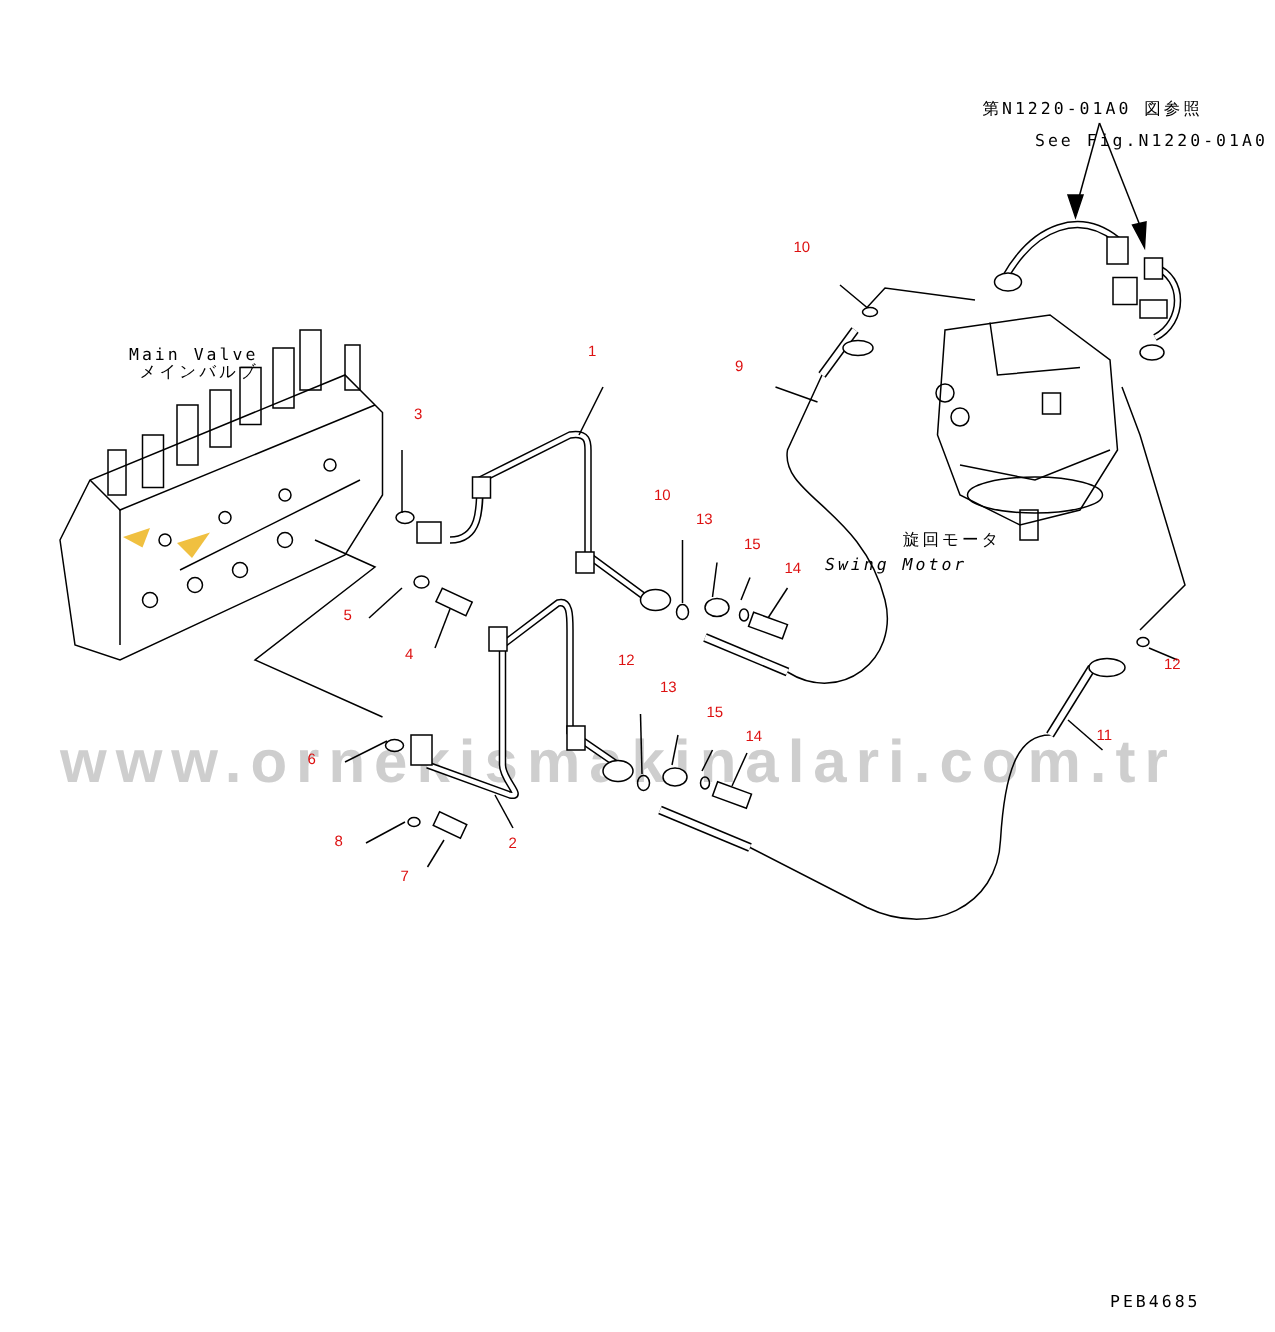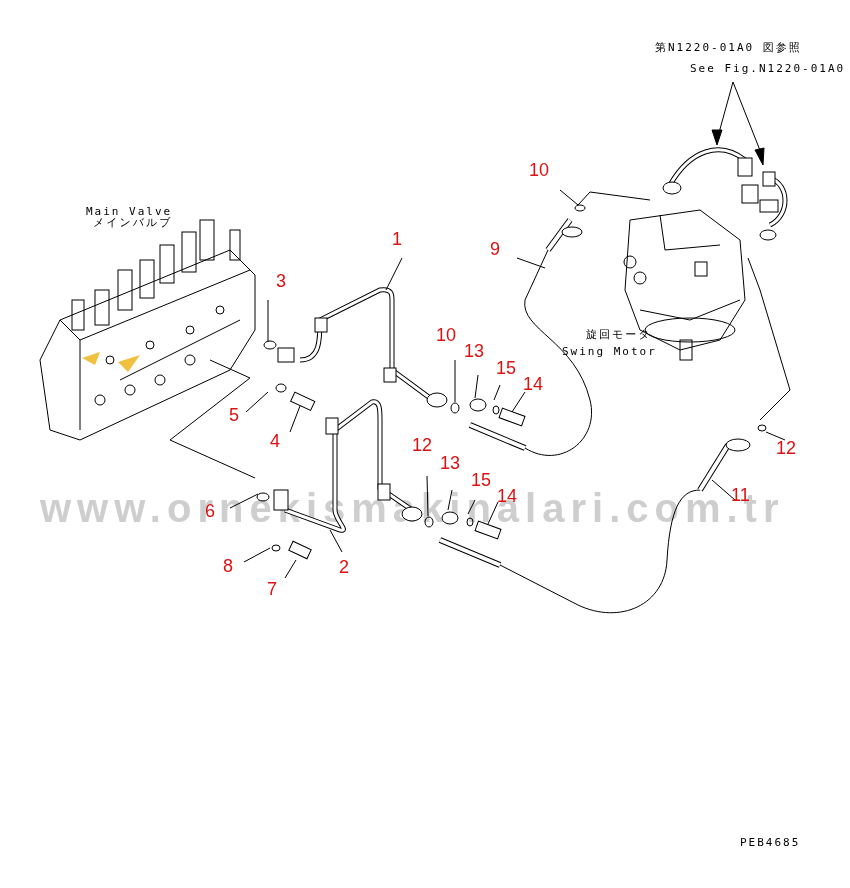--- a/index.html
+++ b/index.html
@@ -1,21 +1,21 @@
 <!DOCTYPE html>
 <html><head>
 <meta charset="utf-8">
 <style>
   html,body{margin:0;padding:0;background:#fff;}
   body{width:850px;height:888px;position:relative;overflow:hidden;font-family:"DejaVu Sans Mono","Liberation Mono",monospace;}
   .canvas{position:absolute;left:0;top:0;width:850px;height:888px;}
   .wm-big{position:absolute;left:30px;top:355px;font-family:"Liberation Sans","DejaVu Sans",sans-serif;font-weight:bold;font-size:200px;line-height:1;color:#c9c9c9;letter-spacing:-6px;opacity:0.85;}
   .wm-url{position:absolute;left:40px;top:488px;font-family:"Liberation Sans","DejaVu Sans",sans-serif;font-weight:bold;font-size:40px;line-height:1;color:#c9c9c9;letter-spacing:6px;opacity:0.9;}
-  .label{position:absolute;font-size:11px;color:#000;letter-spacing:2px;white-space:nowrap;font-family:"DejaVu Sans Mono","Liberation Mono",monospace;}
-  .num{position:absolute;font-family:"Liberation Sans","DejaVu Sans",sans-serif;font-size:18px;color:#d11;line-height:1;}
+  .label{position:absolute;font-size:11px;color:#000;letter-spacing:2px;white-space:nowrap;font-family:"DejaVu Sans Mono","Liberation Mono",monospace;margin-top:25px;}
+  .num{position:absolute;font-family:"Liberation Sans","DejaVu Sans",sans-serif;font-size:10px;color:#d11;line-height:1;}
   svg{position:absolute;left:0;top:0;}
 </style>
 </head>
 <body>
 
 <div class="canvas">
 
   <div class="wm-url">www.ornekismakinalari.com.tr</div>
 
   <svg width="850" height="888" viewBox="0 0 850 888" fill="none" stroke="#000" stroke-width="1">
@@ -142,22 +142,22 @@
     <path d="M712 130 L717 145 L722 130 Z" fill="#000"></path>
     <path d="M755 150 L763 165 L764 148 Z" fill="#000"></path>
   </svg>
 
   <div class="label" style="left:655px;top:40px;">第N1220-01A0 図参照</div>
   <div class="label" style="left:690px;top:62px;">See Fig.N1220-01A0</div>
 
   <div class="label" style="left:93px;top:215px;">メインバルブ</div>
   <div class="label" style="left:86px;top:205px;">Main Valve</div>
 
-  <div class="label" style="left:586px;top:327px;">旋回モータ</div>
-  <div class="label" style="left:562px;top:345px;">Swing Motor</div>
+  <div class="label" style="left:602px;top:327px;">旋回モータ</div>
+  <div class="label" style="left:550px;top:345px;font-style:italic;">Swing Motor</div>
 
   <div class="label" style="left:740px;top:836px;">PEB4685</div>
 
   <div class="num" style="left:392px;top:230px;">1</div>
   <div class="num" style="left:339px;top:558px;">2</div>
   <div class="num" style="left:276px;top:272px;">3</div>
   <div class="num" style="left:270px;top:432px;">4</div>
   <div class="num" style="left:229px;top:406px;">5</div>
   <div class="num" style="left:205px;top:502px;">6</div>
   <div class="num" style="left:267px;top:580px;">7</div>

